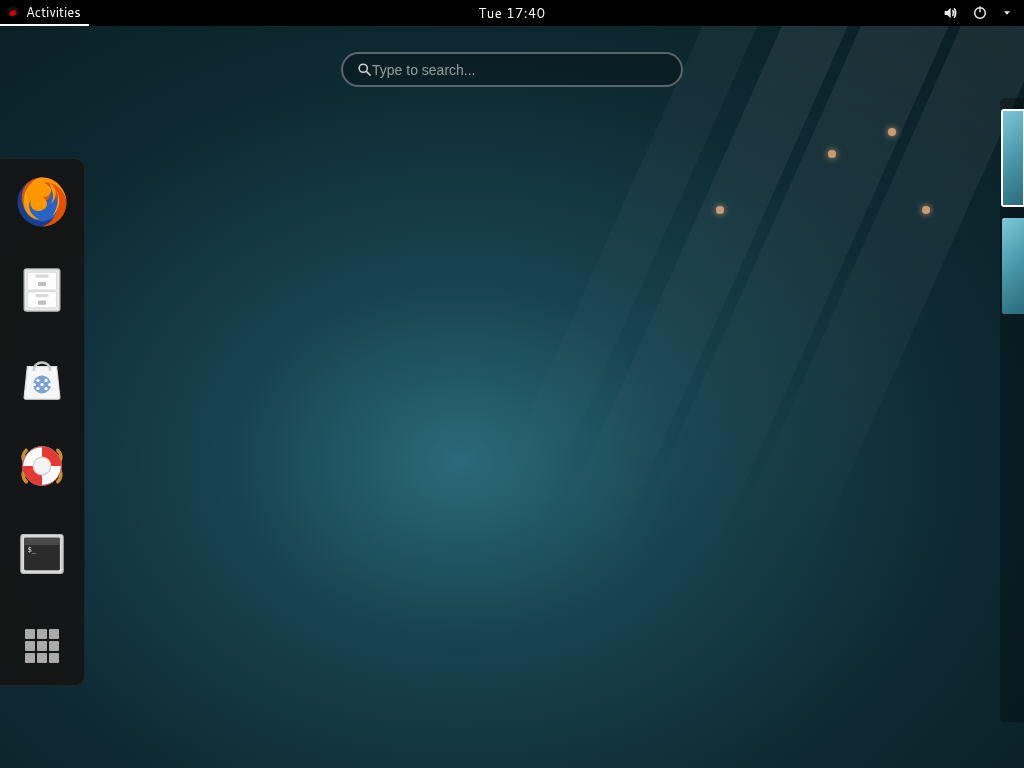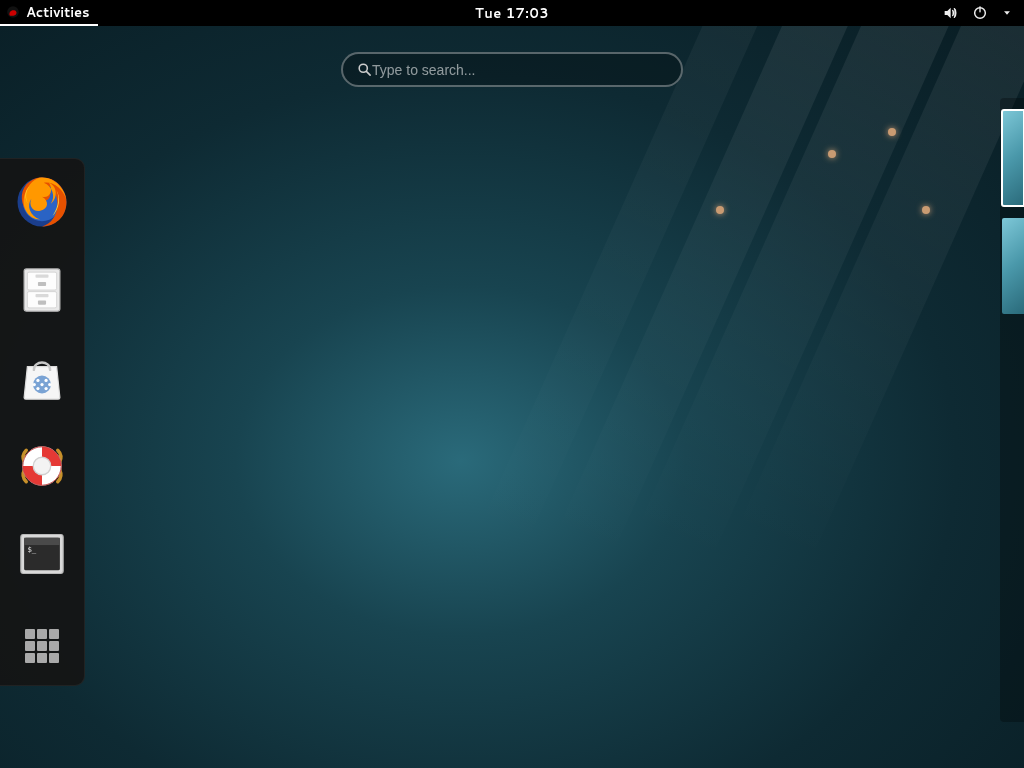--- a/index.html
+++ b/index.html
@@ -6,21 +6,21 @@
   html, body { width: 1024px; height: 768px; overflow: hidden; font-family: "Cantarell", "DejaVu Sans", sans-serif; }
   body {
     background: radial-gradient(ellipse 900px 700px at 45% 60%, #2a6a7a 0%, #184450 25%, #0e2a33 55%, #07181e 100%);
     position: relative;
     color: #fff;
   }
   
   .topbar {
     position: absolute; top: 0; left: 0; right: 0; height: 26px;
     background: #000; display: flex; align-items: center;
-    font-size: 13px; font-weight: bold; z-index: 100;
+    font-size: 13px; font-weight: normal; z-index: 100;
   }
   .activities {
     display: flex; align-items: center; gap: 6px; padding: 0 8px 0 6px; height: 26px;
     border-bottom: 2px solid #fff;
     cursor: pointer;
   }
   .rh-logo { width: 14px; height: 14px; }
   .clock { position: absolute; left: 50%; transform: translateX(-50%); letter-spacing: 0.5px; }
   .tray { margin-left: auto; display: flex; align-items: center; gap: 14px; padding-right: 12px; }
   .tray svg { display: block; }
@@ -82,21 +82,21 @@
 <div class="dot" style="top:206px; right:300px;"></div>
 
 <div class="topbar">
   <div class="activities">
     <svg class="rh-logo" viewBox="0 0 24 24">
         <circle cx="12" cy="12" r="10" fill="#111"></circle>
         <path d="M6 17 C5 12 9 8 14 9 C19 10 19 15 16 17 C12 19 7 19 6 17 Z" fill="#cc0000"></path>
       </svg>
     <span>Activities</span>
   </div>
-  <div class="clock">Tue 17:03</div>
+  <div class="clock">Tue 17:40</div>
   <div class="tray">
     <svg width="16" height="16" viewBox="0 0 24 24">
         <path fill="#eee" d="M4 9v6h4l5 5V4L8 9H4z"></path>
         <path fill="#eee" d="M16 8c1.5 1 1.5 7 0 8M18.5 5.5c3 2 3 11 0 13" stroke="#eee" stroke-width="2" stroke-linecap="round"></path>
       </svg>
     <svg width="16" height="16" viewBox="0 0 24 24">
         <circle cx="12" cy="12" r="8" fill="none" stroke="#eee" stroke-width="2.2"></circle>
         <rect x="11" y="2" width="2" height="9" fill="#eee"></rect>
       </svg>
     <svg width="10" height="10" viewBox="0 0 24 24">

